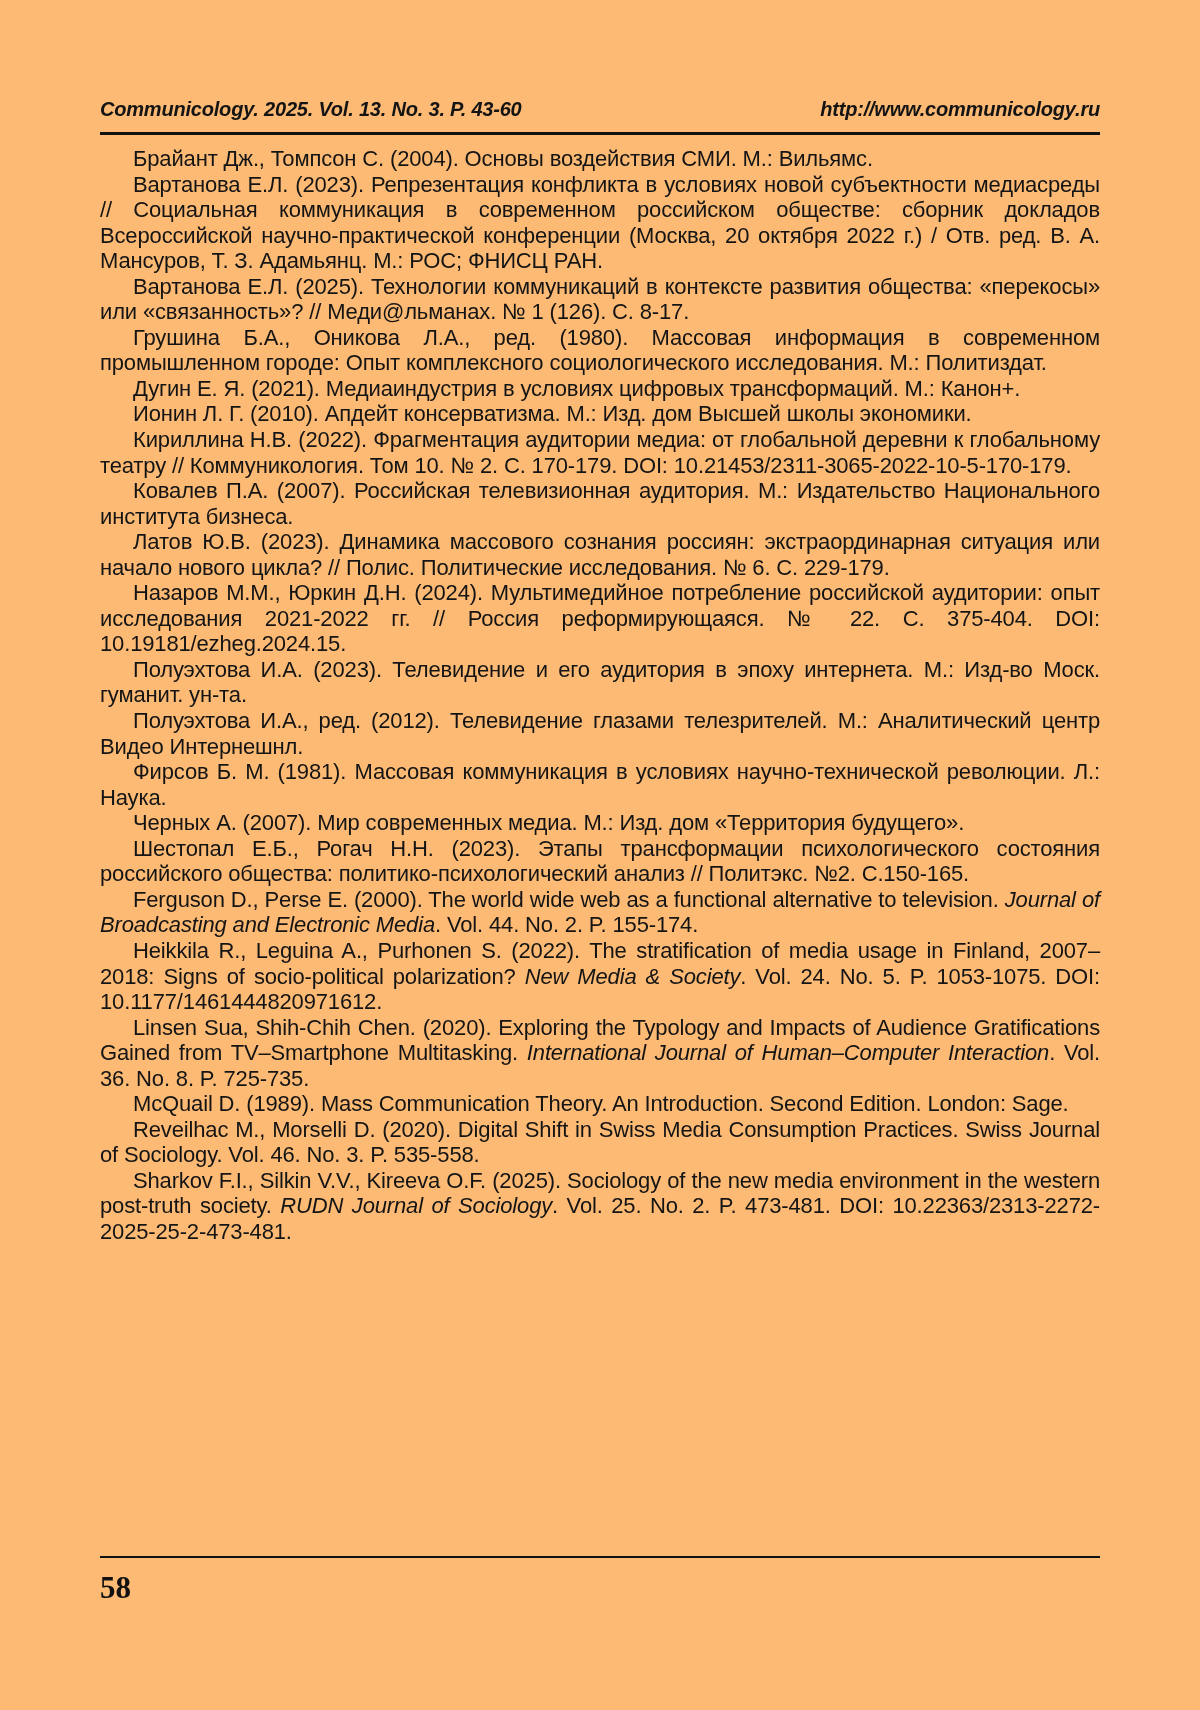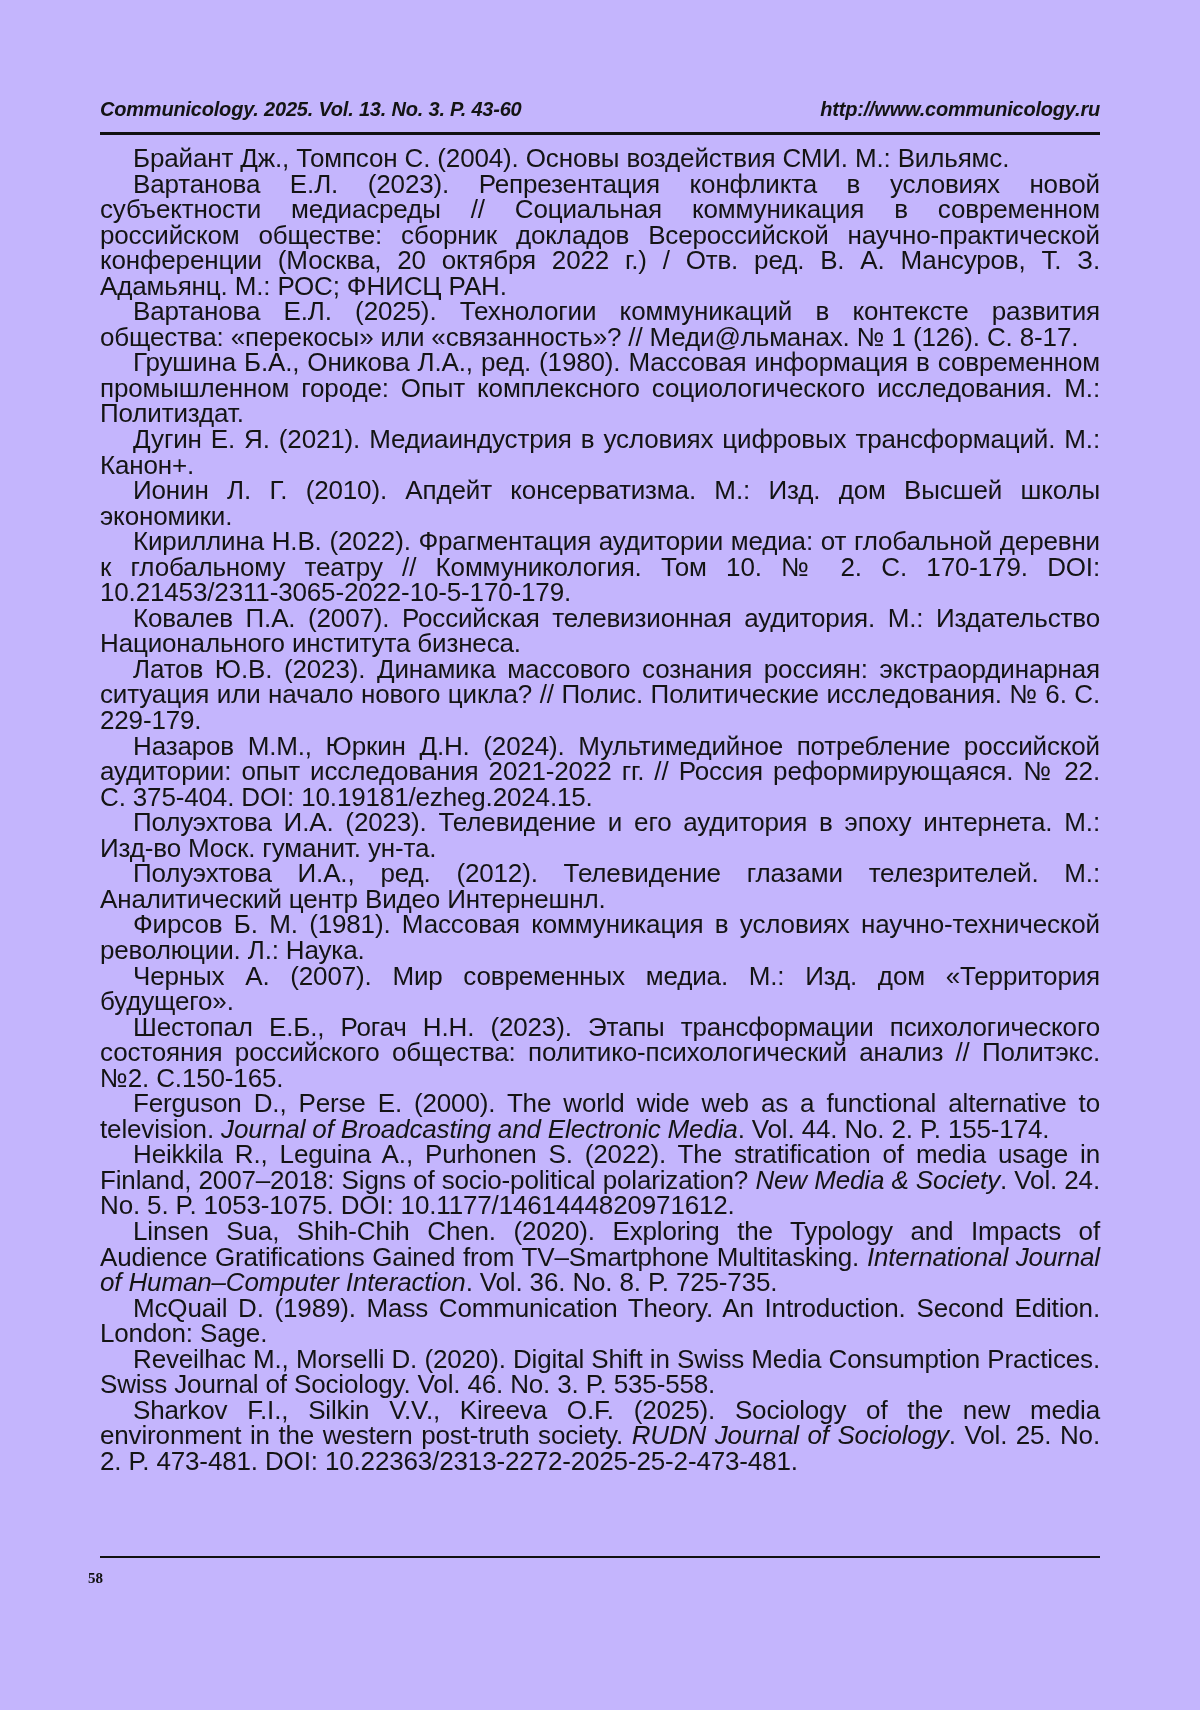--- a/index.html
+++ b/index.html
@@ -6,21 +6,21 @@
     margin: 0;
     padding: 0;
     background: #ffffff;
     font-family: "Liberation Sans", sans-serif;
     color: #141414;
   }
   .page {
     position: relative;
     width: 1200px;
     height: 1710px;
-    background: #c4b5fd;
+    background: #fdba74;
     overflow: hidden;
   }
   .page-header {
     position: absolute;
     left: 100px;
     top: 98px;
     width: 1000px;
     display: flex;
     justify-content: space-between;
     align-items: baseline;
@@ -36,21 +36,21 @@
     top: 132px;
     width: 1000px;
     height: 0;
     border-top: 3px solid #111111;
   }
   .references {
     position: absolute;
     left: 100px;
     top: 146px;
     width: 1000px;
-    font-size: 26px;
+    font-size: 22px;
     line-height: 25.55px;
     letter-spacing: -0.15px;
     text-align: justify;
   }
   .references p {
     margin: 0;
     padding: 0;
     text-indent: 33px;
   }
   .references i {
@@ -59,25 +59,25 @@
   .footer-rule {
     position: absolute;
     left: 100px;
     top: 1556px;
     width: 1000px;
     height: 0;
     border-top: 2px solid #111111;
   }
   .page-number {
     position: absolute;
-    left: 88px;
+    left: 100px;
     top: 1570px;
     font-family: "Liberation Serif", serif;
     font-weight: bold;
-    font-size: 15px;
+    font-size: 31px;
     color: #111111;
   }
 </style>
 </head>
 <body>
 
 <div class="page">
 
   <div class="page-header">
     <span>Communicology. 2025. Vol. 13. No. 3. P. 43-60</span>

